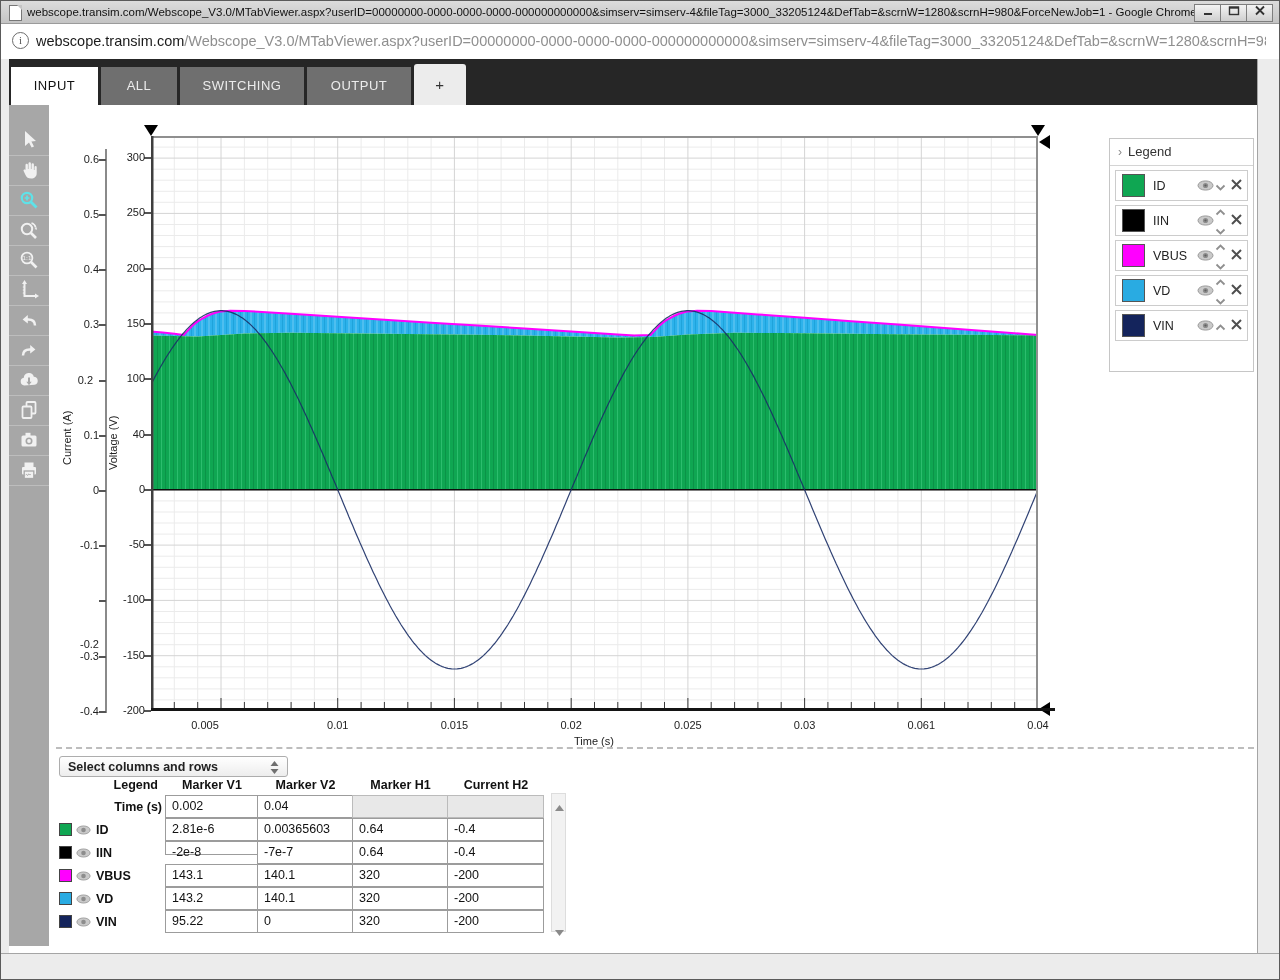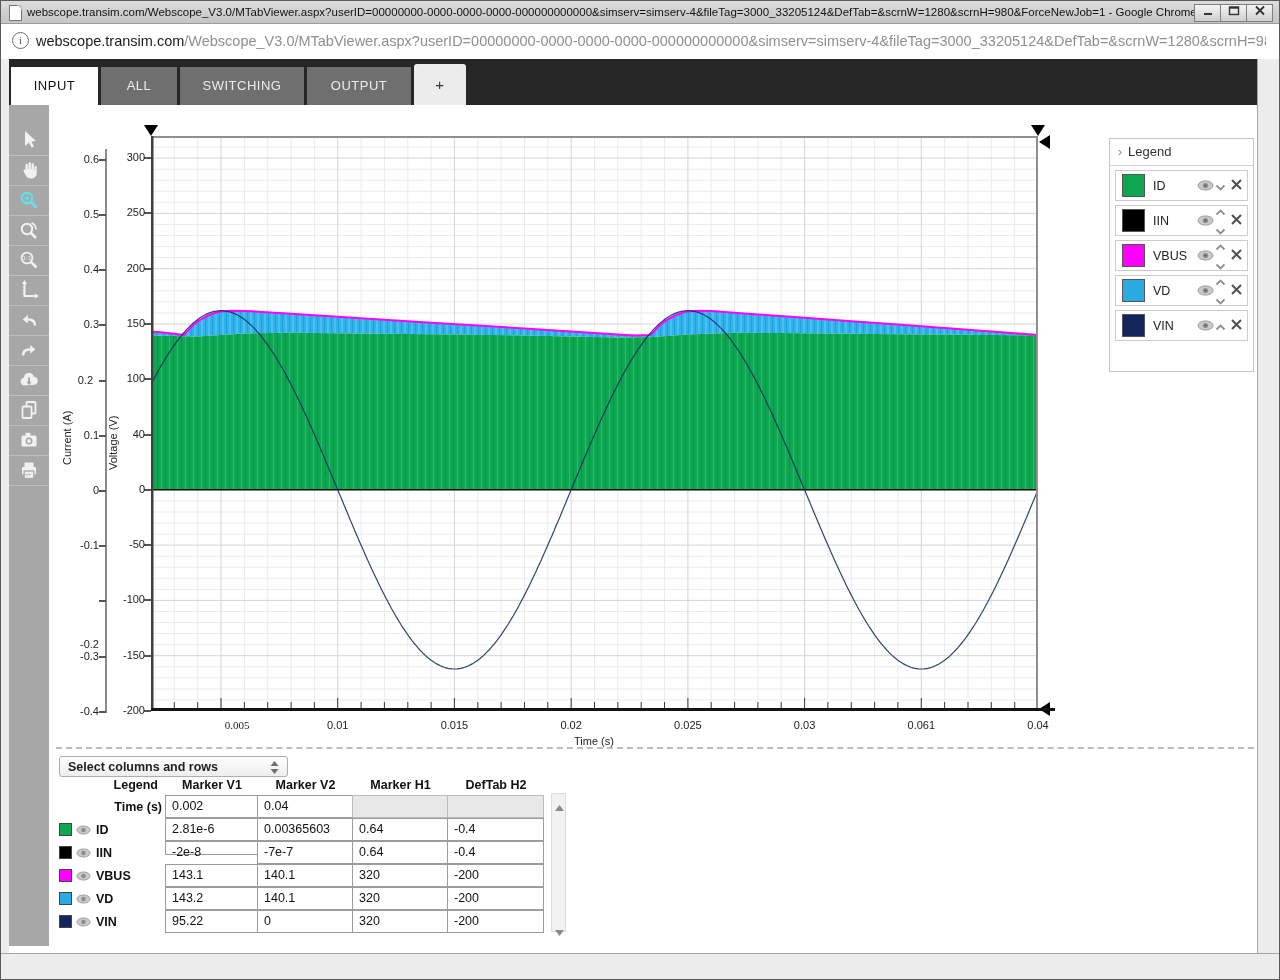--- a/index.html
+++ b/index.html
@@ -335,21 +335,21 @@
       <span class="spin"><svg width="11" height="15" viewBox="0 0 11 15">
             <path d="M5.5 1 9.5 6H1.5z" fill="#6f6f6f"></path>
             <path d="M5.5 14 1.5 9h8z" fill="#6f6f6f"></path>
           </svg></span>
     </div>
     <div class="abs" id="mtable">
         <div class="abs th r" style="left: 50px; top: 719px; width: 107px; padding-right: 8px; box-sizing: border-box;">Legend</div>
         <div class="abs th c" style="left: 157px; top: 719px; width: 92px;">Marker V1</div>
         <div class="abs th c" style="left: 249px; top: 719px; width: 95px;">Marker V2</div>
         <div class="abs th c" style="left: 344px; top: 719px; width: 95px;">Marker H1</div>
-        <div class="abs th c" style="left: 439px; top: 719px; width: 96px;">DefTab H2</div>
+        <div class="abs th c" style="left: 439px; top: 719px; width: 96px;">Current H2</div>
         <div class="abs namecell" style="left: 50px; top: 736px; width: 103px; height: 23px; justify-content: flex-end;">
           <span>Time (s)</span>
         </div>
         <div class="abs cell" style="left: 156px; top: 736px; width: 93px; height: 23px;">0.002</div>
         <div class="abs cell" style="left: 248px; top: 736px; width: 96px; height: 23px;">0.04</div>
         <div class="abs cell dis" style="left: 343px; top: 736px; width: 96px; height: 23px;"></div>
         <div class="abs cell dis" style="left: 438px; top: 736px; width: 97px; height: 23px;"></div>
         <div class="abs namecell" style="left: 50px; top: 759px; width: 103px; height: 23px; justify-content: flex-start;">
           <div class="tswatch" style="background: rgb(15, 166, 82);"></div>
           <div style="margin-right: 5px; display: flex;">
@@ -467,21 +467,21 @@
       <div class="abs tickmark" style="left: 135px; top: 429.846px; width: 7px; height: 2px;"></div>
       <div class="abs ticklabel r" style="left: 98px; top: 423.846px; width: 38px;">0</div>
       <div class="abs tickmark" style="left: 135px; top: 485.135px; width: 7px; height: 2px;"></div>
       <div class="abs ticklabel r" style="left: 98px; top: 479.135px; width: 38px;">-50</div>
       <div class="abs tickmark" style="left: 135px; top: 540.423px; width: 7px; height: 2px;"></div>
       <div class="abs ticklabel r" style="left: 98px; top: 534.423px; width: 38px; text-align: right;">-100</div>
       <div class="abs tickmark" style="left: 135px; top: 595.712px; width: 7px; height: 2px;"></div>
       <div class="abs ticklabel r" style="left: 98px; top: 589.712px; width: 38px;">-150</div>
       <div class="abs tickmark" style="left: 135px; top: 651px; width: 7px; height: 2px;"></div>
       <div class="abs ticklabel r" style="left: 98px; top: 645px; width: 38px;">-200</div>
-      <div class="abs ticklabel c" style="left: 203px; top: 660px; width: 50px; font-family: Liberation Serif, serif;">0.005</div>
+      <div class="abs ticklabel c" style="left: 171px; top: 660px; width: 50px;">0.005</div>
       <div class="abs ticklabel c" style="left: 303.737px; top: 660px; width: 50px;">0.01</div>
       <div class="abs ticklabel c" style="left: 420.447px; top: 660px; width: 50px;">0.015</div>
       <div class="abs ticklabel c" style="left: 537.158px; top: 660px; width: 50px;">0.02</div>
       <div class="abs ticklabel c" style="left: 653.868px; top: 660px; width: 50px;">0.025</div>
       <div class="abs ticklabel c" style="left: 770.579px; top: 660px; width: 50px;">0.03</div>
       <div class="abs ticklabel c" style="left: 887.289px; top: 660px; width: 50px;">0.061</div>
       <div class="abs ticklabel c" style="left: 1004px; top: 660px; width: 50px;">0.04</div>
     </div>
 </div>
 

